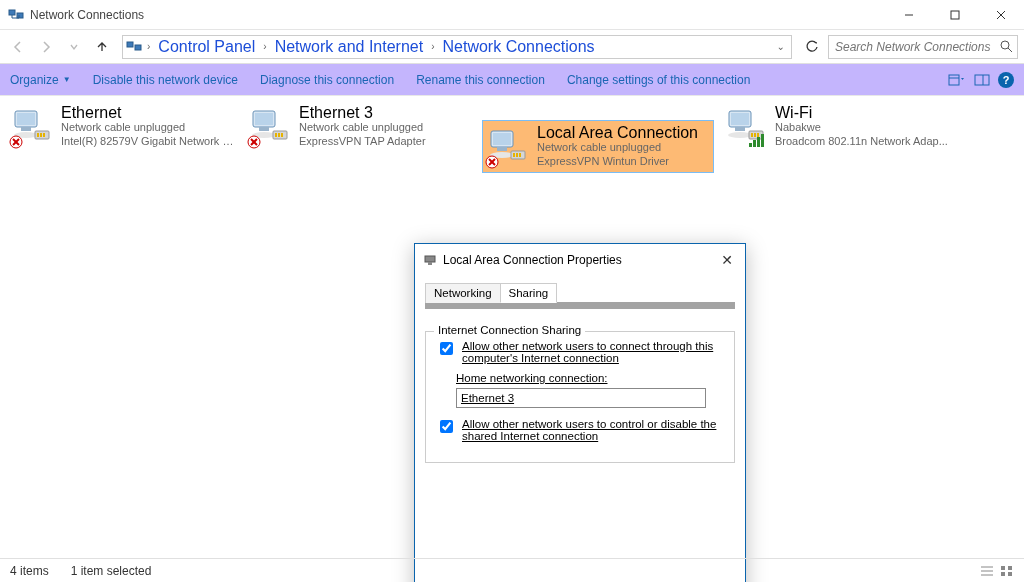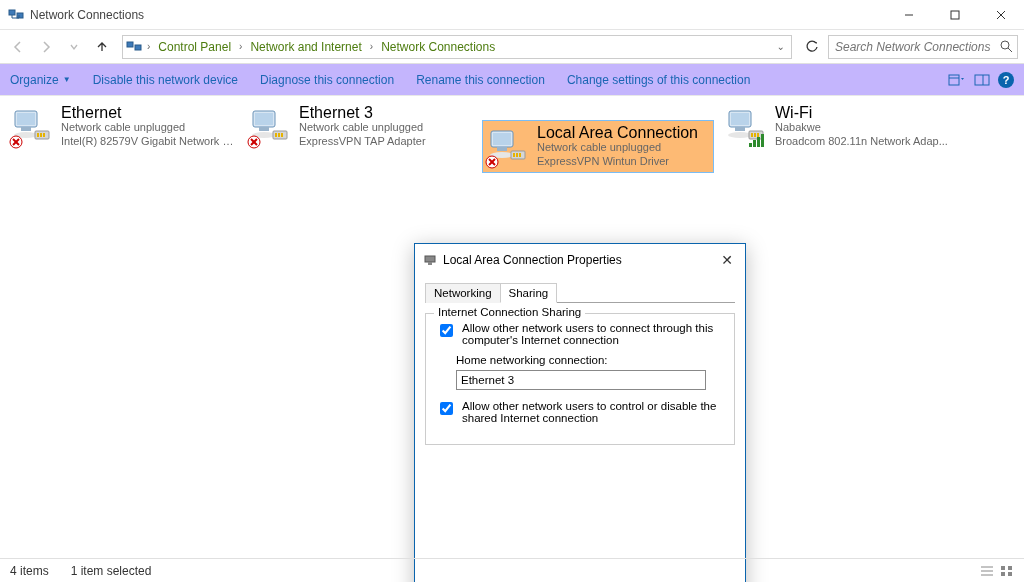--- a/index.html
+++ b/index.html
@@ -12,21 +12,21 @@
   .win-controls { display: flex; }
   .win-controls .btn { width: 46px; height: 30px; display: flex; align-items: center; justify-content: center; color: #666; }
 
   
   .navbar { height: 34px; display: flex; align-items: center; padding: 0 6px; border-bottom: 1px solid #e0e0e0; gap: 4px; }
   .nav-btn { width: 24px; height: 24px; display: flex; align-items: center; justify-content: center; color: #888; }
   .nav-btn.enabled { color: #333; }
   .breadcrumb { flex: 1; height: 24px; border: 1px solid #ccc; display: flex; align-items: center; padding: 0 2px; gap: 2px; margin: 0 4px; }
   .breadcrumb .bc-icon { width: 18px; height: 18px; display:flex;align-items:center;justify-content:center; }
   .breadcrumb .bc-sep { color: #666; font-size: 10px; padding: 0 2px; }
-  .breadcrumb .bc-item { padding: 2px 4px; font-size: 12px; color: #4d7c0f; }
+  .breadcrumb .bc-item { padding: 2px 4px; font-size: 16px; color: #1d4ed8; }
   .breadcrumb .bc-drop { color:#666; font-size:10px; padding: 0 4px; margin-left:auto; }
   .refresh-btn { width: 24px; height: 24px; display:flex;align-items:center;justify-content:center; color:#444; }
   .searchbox { width: 190px; height: 24px; border: 1px solid #ccc; display:flex; align-items:center; padding: 0 4px; }
   .searchbox input { border:none; outline:none; flex:1; font-size:12px; font-style: italic; color:#be185d; background:transparent; }
   .searchbox .search-icon { color:#555; }
 
   
   .cmdbar { height: 32px; display:flex; align-items:center; padding: 0 10px; gap: 22px; border-bottom: 1px solid #e8e8e8; background:#c4b5fd; }
   .cmdbar .cmd { color: #1a66b3; font-size: 12px; display:flex;align-items:center; gap:4px; }
   .cmdbar .cmd .caret { font-size: 8px; }
@@ -55,24 +55,24 @@
   .statusbar { position:absolute; bottom:0; left:0; right:0; height:24px; border-top:1px solid #e0e0e0; display:flex; align-items:center; padding: 0 10px; gap: 22px; font-size: 12px; color:#333; }
   .statusbar .view-icons { margin-left:auto; display:flex; gap:6px; color:#888; }
 
   
   .dialog { position:absolute; left: 414px; top: 147px; width: 332px; height: 434px; background:#fff; border:1px solid #0a64ad; box-shadow: 0 4px 20px rgba(0,0,0,.25); display:flex; flex-direction:column; }
   .dialog-title { height: 28px; display:flex; align-items:center; padding: 16px 8px; gap:6px; }
   .dialog-title .dlg-icon { width:14px;height:14px; }
   .dialog-title .dlg-title-text { font-size: 12px; flex:1; }
   .dialog-title .close-x { width:20px;height:20px; display:flex;align-items:center;justify-content:center; font-size:14px; color:#333; }
   .dialog-body { flex:1; padding: 6px 10px 0 10px; }
-  .tabs { display:flex; border-bottom: 1px solid #a3a3a3; }
+  .tabs { display:flex; border-bottom: 7px solid #a3a3a3; }
   .tab { padding: 3px 8px; font-size: 11.5px; border:1px solid #ccc; border-bottom:none; background:#f3f3f3; margin-right:-1px; position:relative; top:1px; }
   .tab.active { background:#fff; border-bottom:1px solid #fff; }
-  .fieldset { border:1px solid #ccc; margin-top: 10px; padding: 8px 10px 12px 10px; position:relative; }
+  .fieldset { border:1px solid #ccc; margin-top: 22px; padding: 8px 10px 12px 10px; position:relative;text-decoration:underline; }
   .fieldset .legend { position:absolute; top:-8px; left:8px; background:#fff; padding: 0 4px; font-size: 11.5px; }
   .ck-row { display:flex; gap:6px; align-items:flex-start; font-size: 11.5px; margin-bottom: 8px; }
   .ck-row input[type="checkbox"]{ margin-top:2px; }
   .sub-label { font-size: 11.5px; margin: 4px 0 4px 20px; }
   .combo { margin: 0 0 10px 20px; border:1px solid #888; height:20px; display:flex; align-items:center; padding: 0 4px; font-size:11.5px; width: 250px; justify-content:space-between; }
   .settings-row { display:flex; justify-content:flex-end; margin-top: 6px; }
   .win-button { min-width: 72px; height: 22px; border:1px solid #adadad; background: #e9e9e9; font-size: 11.5px; display:flex;align-items:center;justify-content:center; padding: 0 10px; }
 
   svg { display:block; }
 </style>

